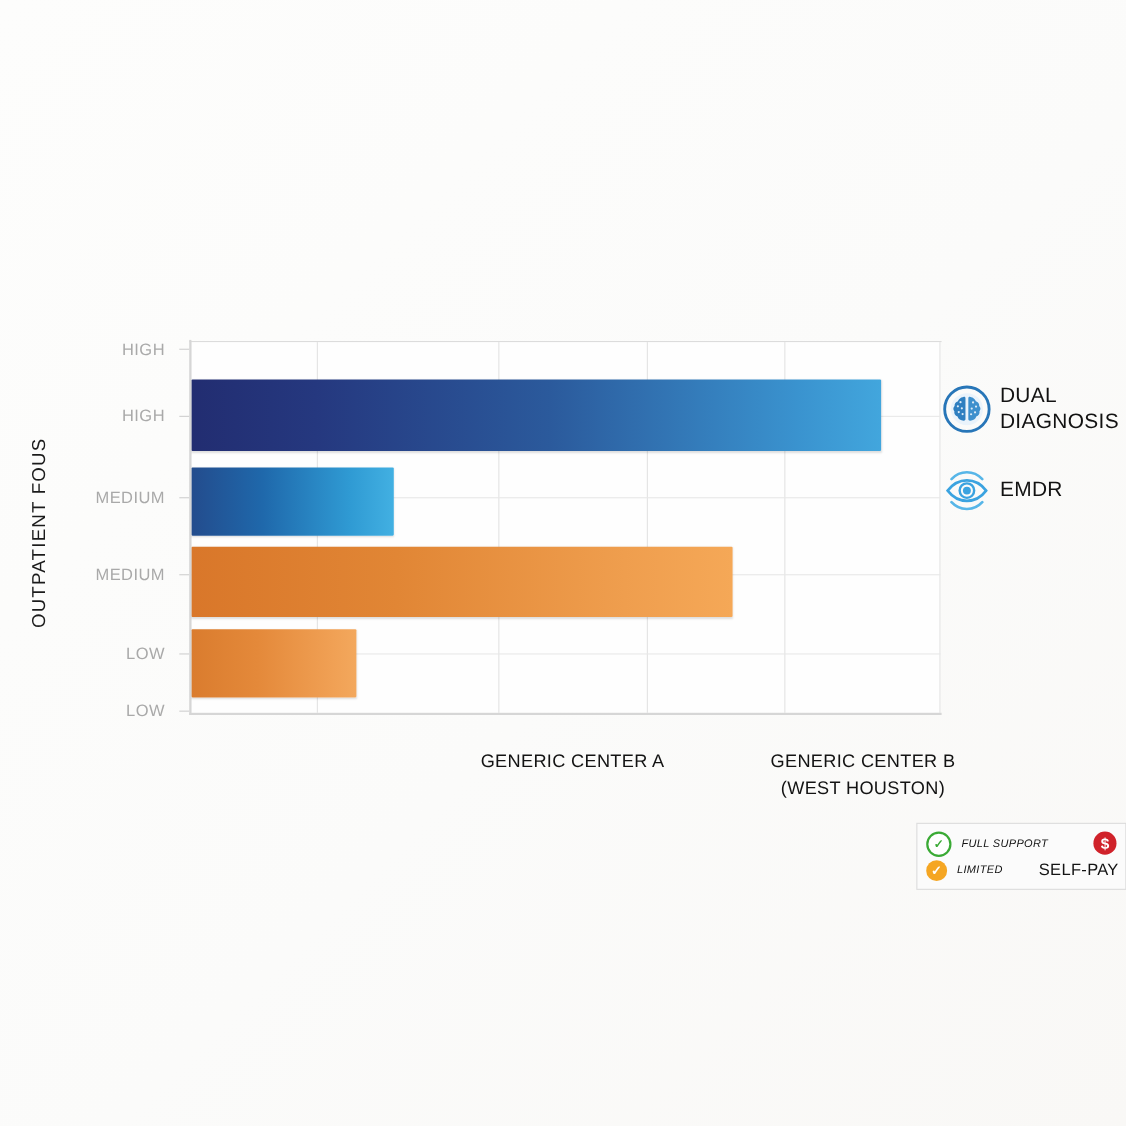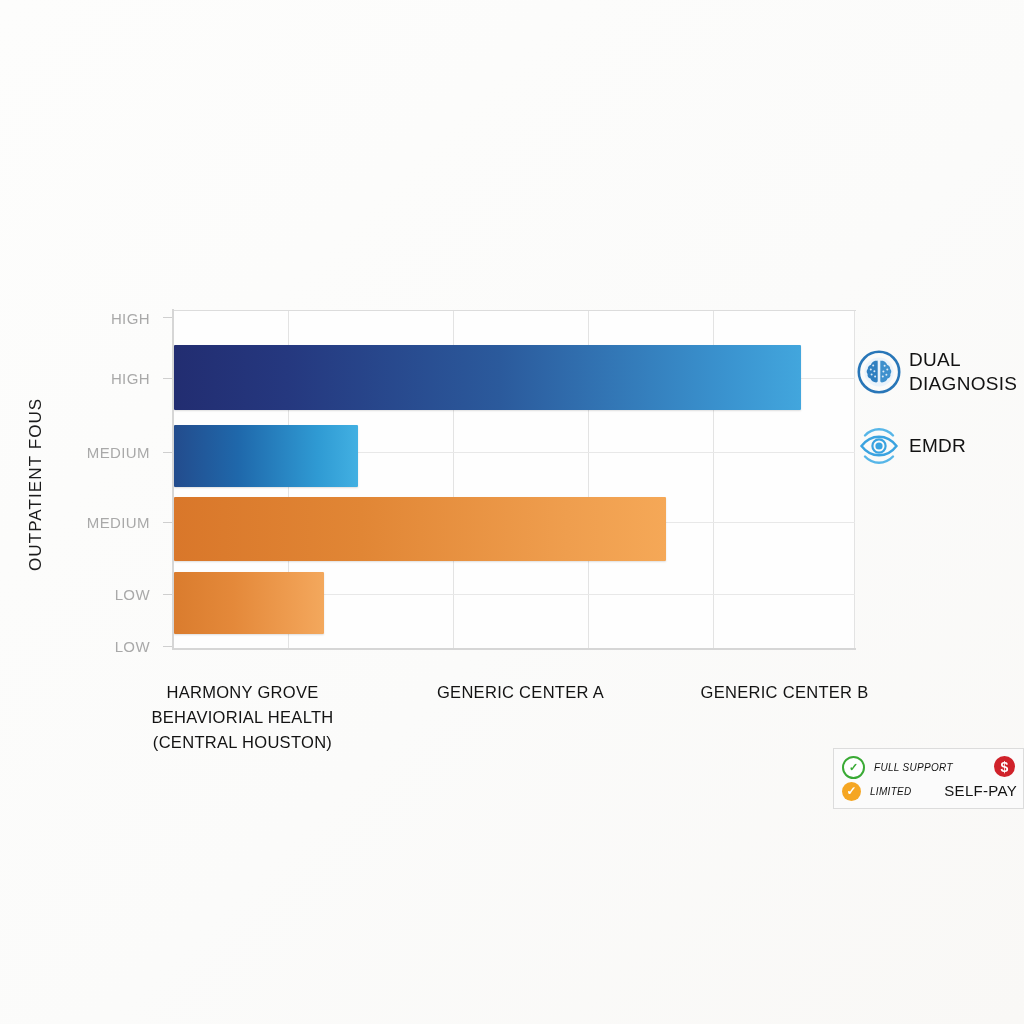--- a/index.html
+++ b/index.html
@@ -199,32 +199,28 @@
     <div class="ytick-mark" style="left:163px;top:317px;"></div>
     <div class="ytick-mark" style="left:163px;top:378px;"></div>
     <div class="ytick-mark" style="left:163px;top:452px;"></div>
     <div class="ytick-mark" style="left:163px;top:522px;"></div>
     <div class="ytick-mark" style="left:163px;top:594px;"></div>
     <div class="ytick-mark" style="left:163px;top:646px;"></div>
   </div>
 
   <div id="y-axis-title">OUTPATIENT FOUS</div>
 
-  <div class="xcat" style="left:130px; top:680px; width:225px;">
-    <span class="l">HARMONY GROVE</span>
-    <span class="l">BEHAVIORIAL HEALTH</span>
-    <span class="l">(CENTRAL HOUSTON)</span>
-  </div>
 
   <div class="xcat" style="left:408px; top:680px; width:225px;">
     <span class="l">GENERIC CENTER A</span>
   </div>
 
   <div class="xcat" style="left:672px; top:680px; width:225px;">
     <span class="l">GENERIC CENTER B</span>
+    <span class="l">(WEST HOUSTON)</span>
   </div>
 
   <div id="legend-right">
 
     <div class="lg-row">
       <span class="lg-ico">
         <svg width="46" height="46" viewBox="0 0 46 46" aria-hidden="true">
           <circle cx="23" cy="23" r="20.2" fill="none" stroke="#2876b8" stroke-width="2.6"></circle>
           <circle cx="23" cy="23" r="14.6" fill="#eaf3fb"></circle>
           <path d="M21.7 11.6c-3.9 0-6.3 2.1-6.8 4.2-2.1.6-3.3 2.4-3.1 4.3-1.4 1.3-1.5 3.4-.2 4.8-.5 2.1.8 4.1 2.9 4.7.5 2.2 2.9 3.8 5.6 3.8 1 0 1.6-.5 1.6-1.4V13c0-.9-.2-1.4-1.3-1.4z" fill="#2f7fc0"></path>

